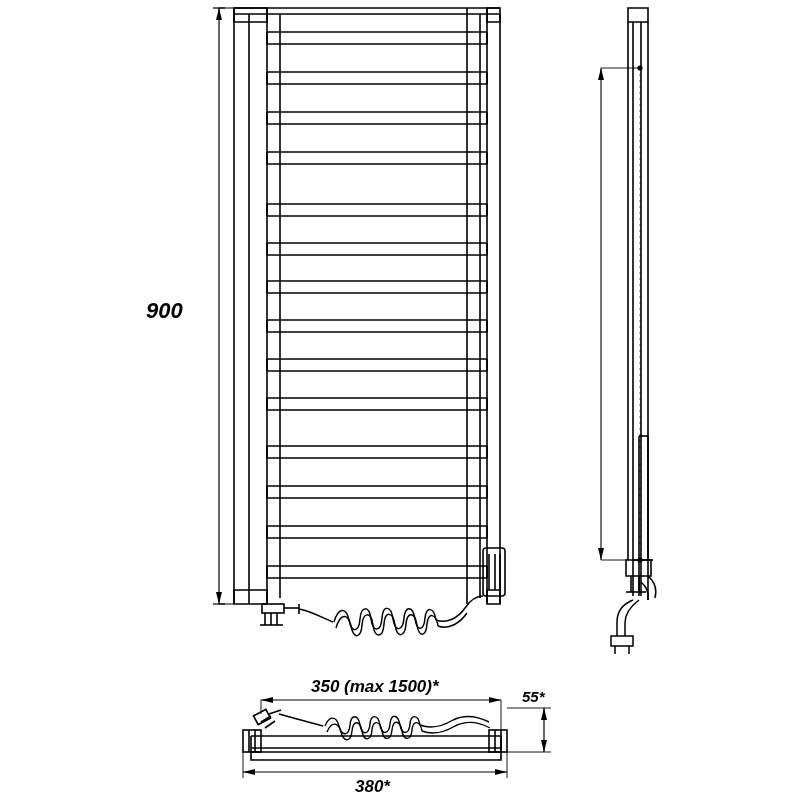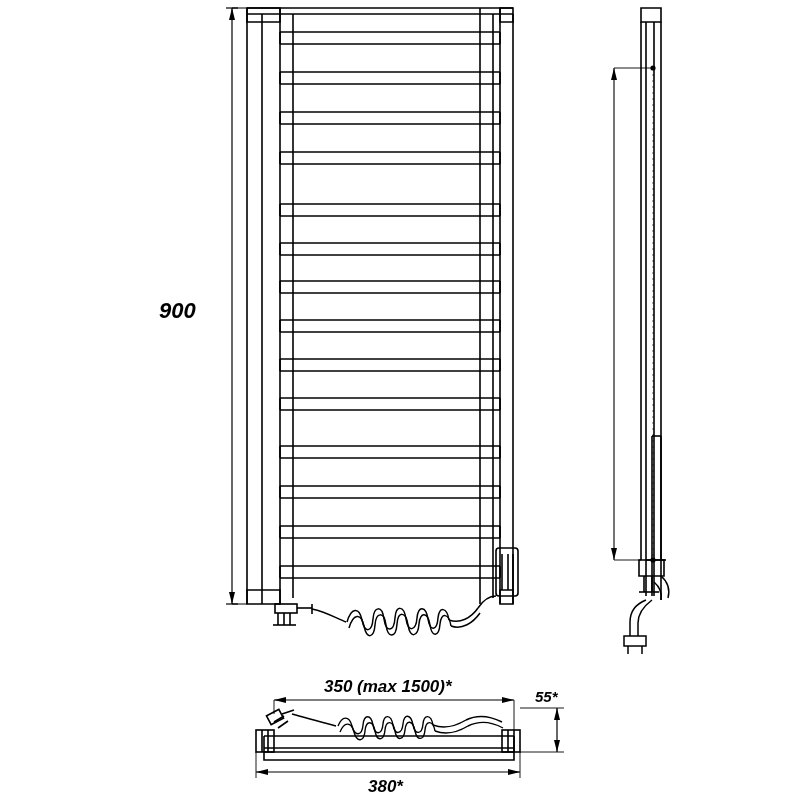--- a/index.html
+++ b/index.html
@@ -9,21 +9,21 @@
   }
   body {
     width: 800px;
     height: 800px;
     font-family: "Liberation Sans", sans-serif;
     position: relative;
     overflow: hidden;
   }
   #drawing-root {
     position: absolute;
-    left: 16px;
+    left: 3px;
     top: 0;
     width: 716px;
     height: 800px;
   }
   svg {
     display: block;
   }
   .dim-text {
     font-family: "Liberation Sans", sans-serif;
     font-style: italic;

